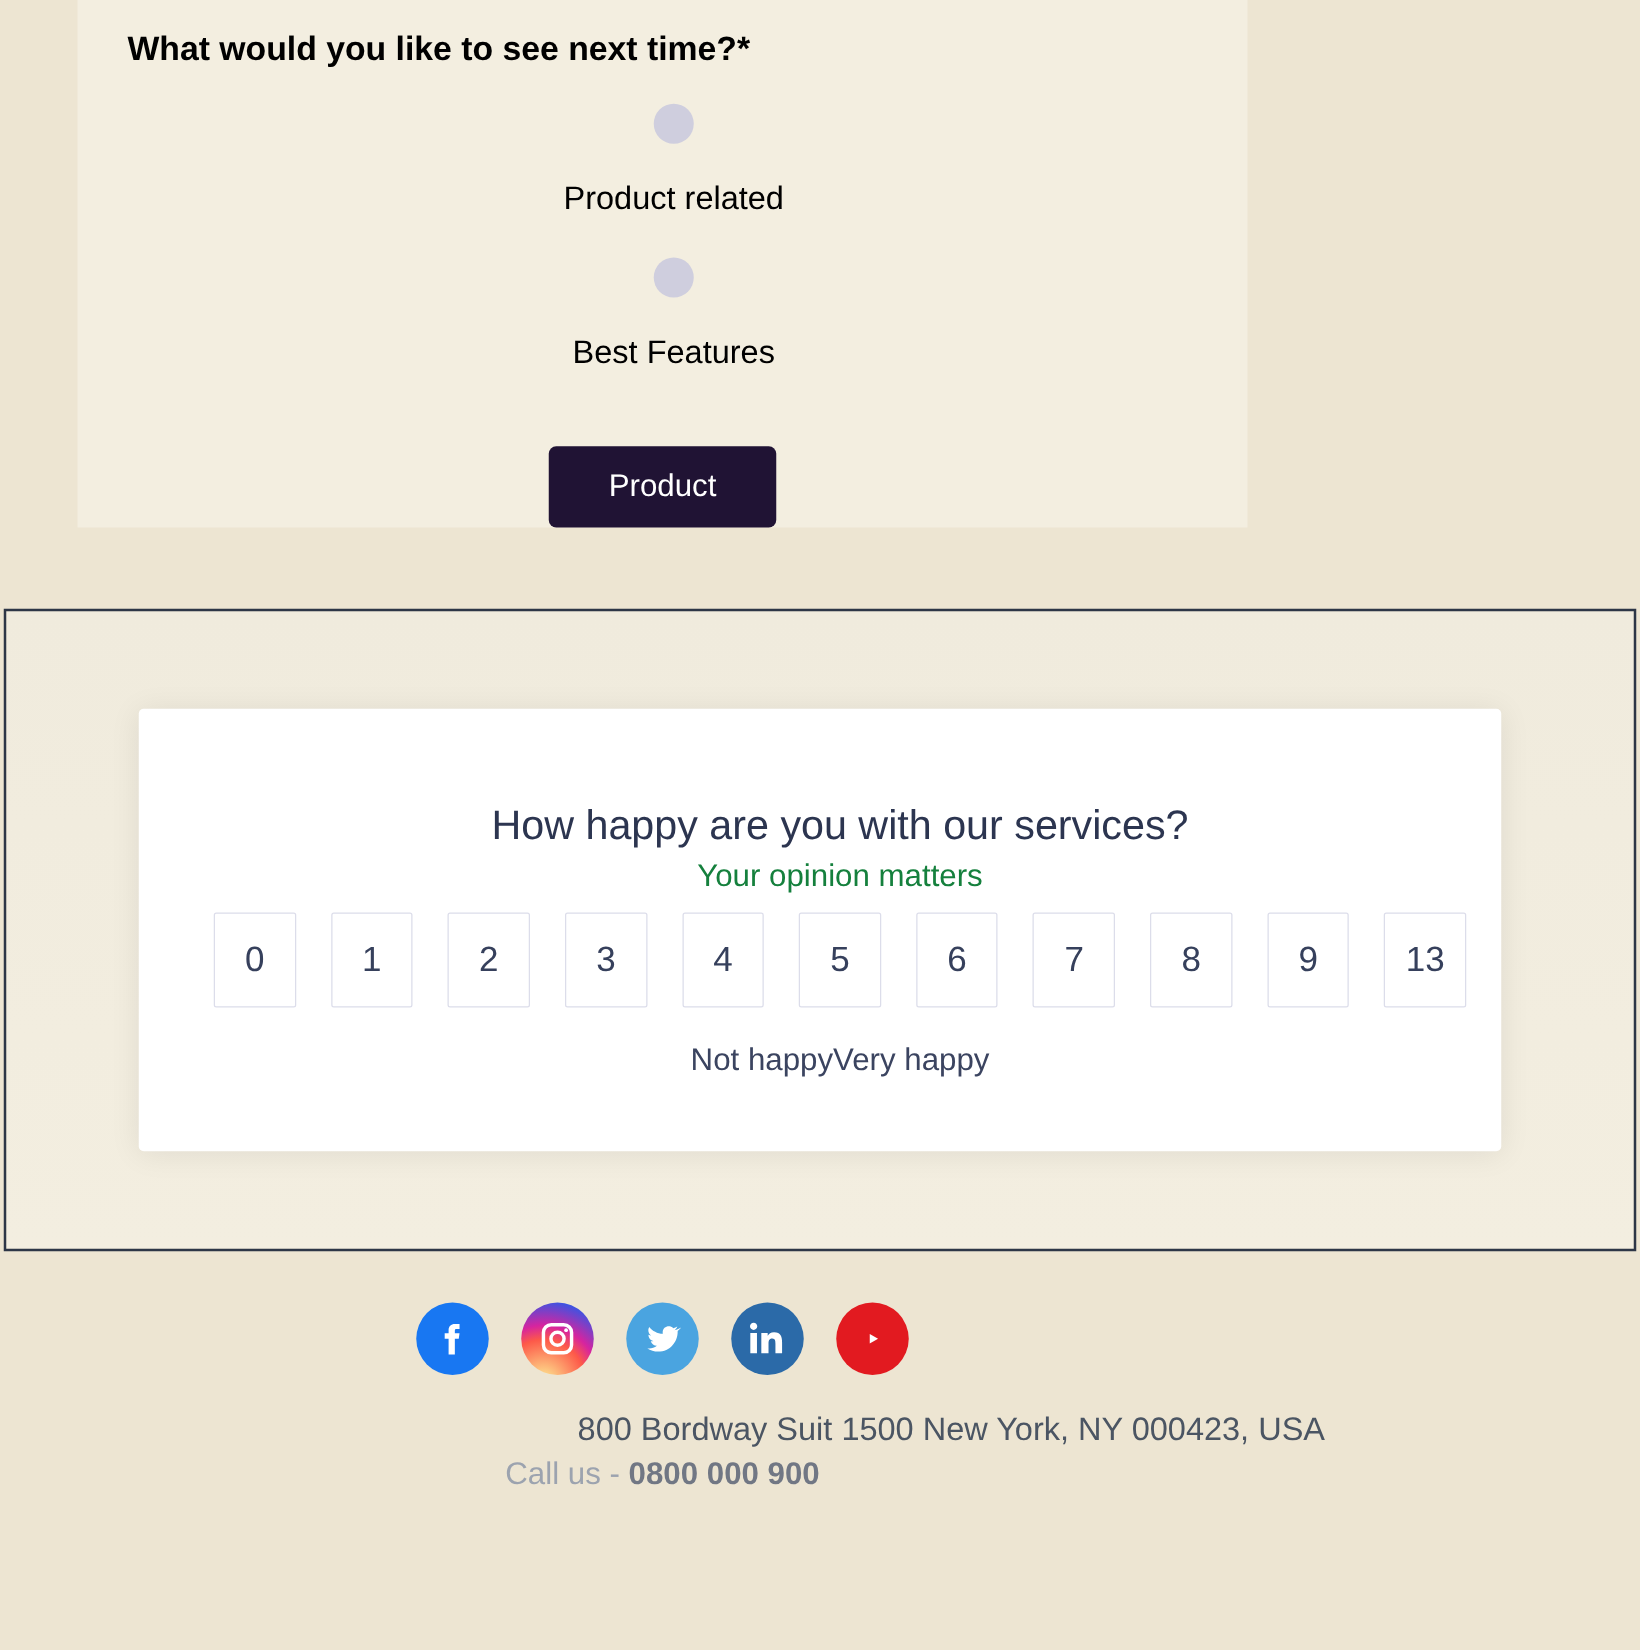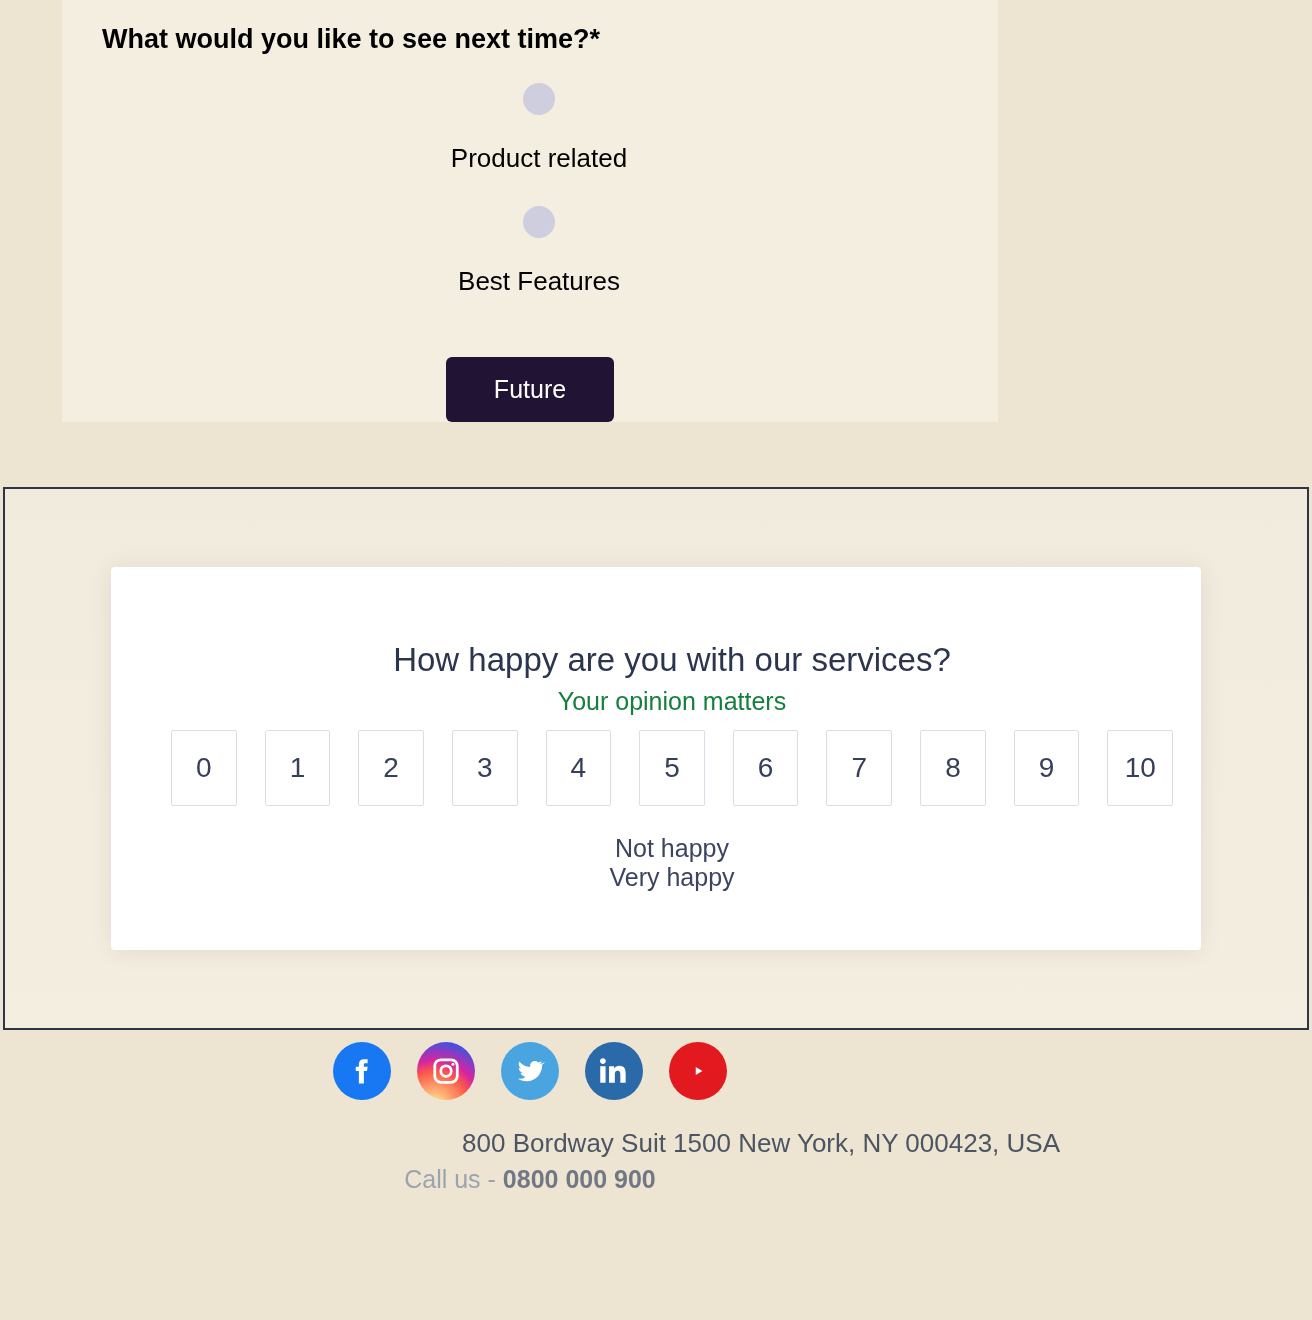--- a/index.html
+++ b/index.html
@@ -113,21 +113,20 @@
     color: #36405c;
     cursor: pointer;
     border-radius: 2px;
   }
   .nps-labels {
     display: flex;
     justify-content: center;
     font-size: 25px;
     color: #3b4460;
     padding: 0 4px;
-    flex-direction: column;
   }
 
   .footer {
     margin-top: 620px;
     text-align: center;
   }
   .social-row {
     display: flex;
     justify-content: center;
     gap: 26px;
@@ -169,41 +168,41 @@
       <div class="radio-row">
         <div class="radio-circle"></div>
         <div class="radio-label">Product related</div>
       </div>
       <div class="radio-row">
         <div class="radio-circle"></div>
         <div class="radio-label">Best Features</div>
       </div>
 
       <div class="submit-wrap">
-        <button class="submit-btn">Future</button>
+        <button class="submit-btn">Product</button>
       </div>
     </div>
   </div>
 
   <div class="nps-outer">
     <div class="nps-card">
       <div class="nps-title">How happy are you with our services?</div>
       <div class="nps-sub">Your opinion matters</div>
       <div class="nps-scale">
         <div class="nps-box">0</div>
         <div class="nps-box">1</div>
         <div class="nps-box">2</div>
         <div class="nps-box">3</div>
         <div class="nps-box">4</div>
         <div class="nps-box">5</div>
         <div class="nps-box">6</div>
         <div class="nps-box">7</div>
         <div class="nps-box">8</div>
         <div class="nps-box">9</div>
-        <div class="nps-box">10</div>
+        <div class="nps-box">13</div>
       </div>
       <div class="nps-labels">
         <span>Not happy</span>
         <span>Very happy</span>
       </div>
     </div>
   </div>
 
   <div class="footer">
     <div class="social-row">

